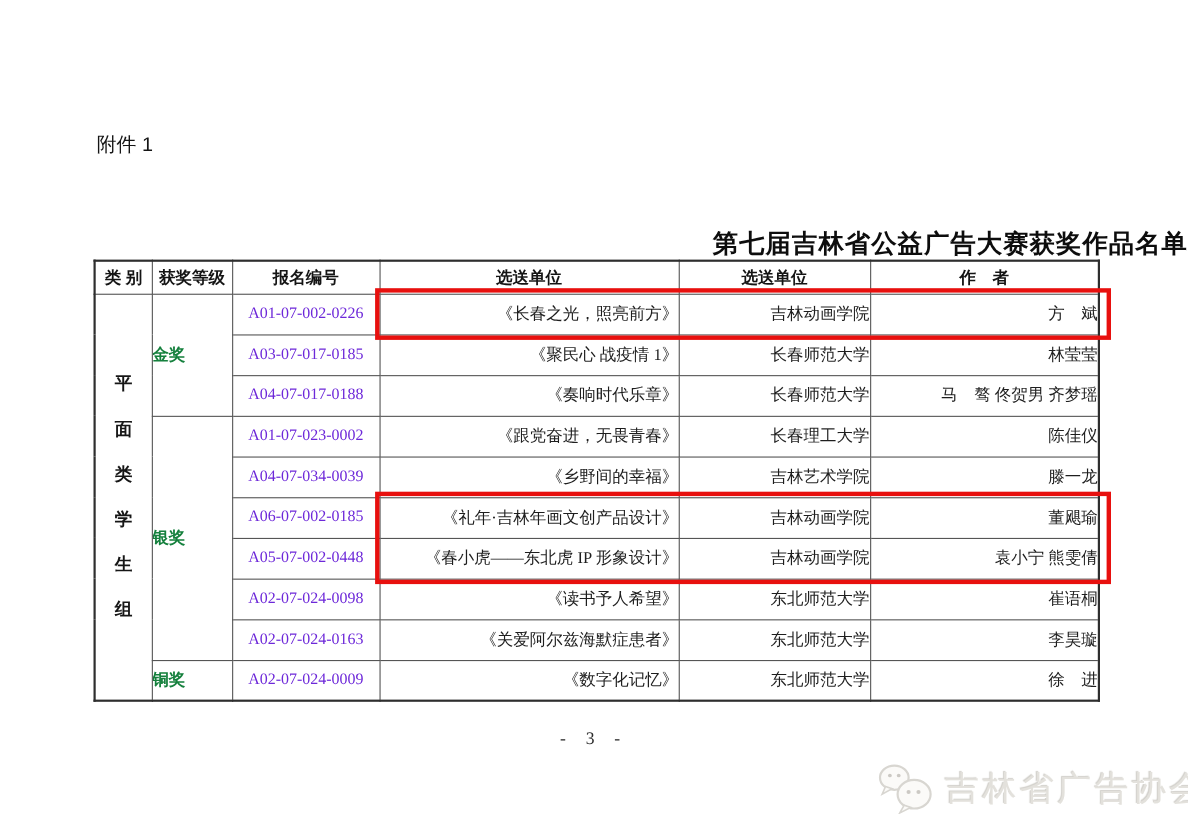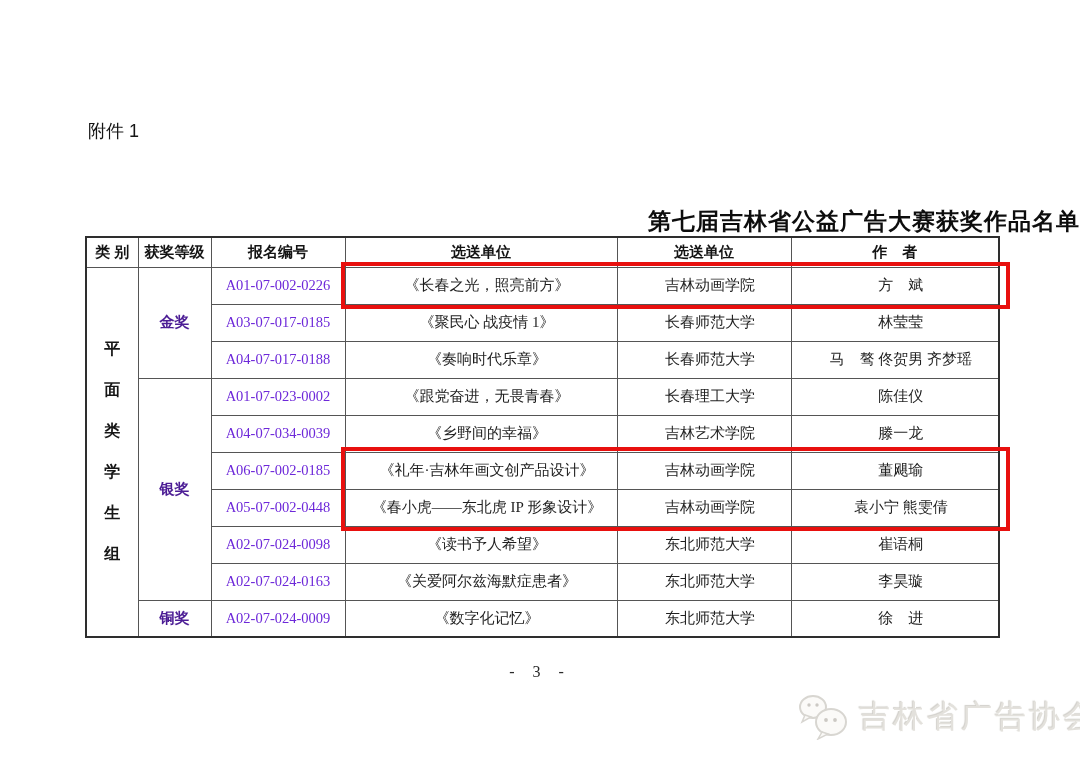--- a/index.html
+++ b/index.html
@@ -67,35 +67,35 @@
     flex-direction: column;
     align-items: center;
     justify-content: center;
     gap: 20px;
     font-size: 16px;
     font-weight: 600;
     font-family: "Liberation Sans", sans-serif;
     color: #161616;
   }
   td.col-award {
-    text-align: center;
+    text-align: left;
     vertical-align: middle;
     font-family: Liberation Sans, sans-serif;
     font-weight: 700;
     font-size: 15px;
-    color: #4c1d95;
+    color: #15803d;
   }
   td.col-id {
     text-align: center;
     font-size: 14.5px;
     font-family: "Liberation Serif", serif;
     color: #6d28d9;
   }
   td.col-title, td.col-org, td.col-author {
-    text-align: center;
+    text-align: right;
     padding-left: 12px;
     font-size: 15px;
     color: #1e1e1e;
   }
   .hl-box {
     position: absolute;
     border: 4px solid #e8100e;
     pointer-events: none;
     z-index: 5;
   }

